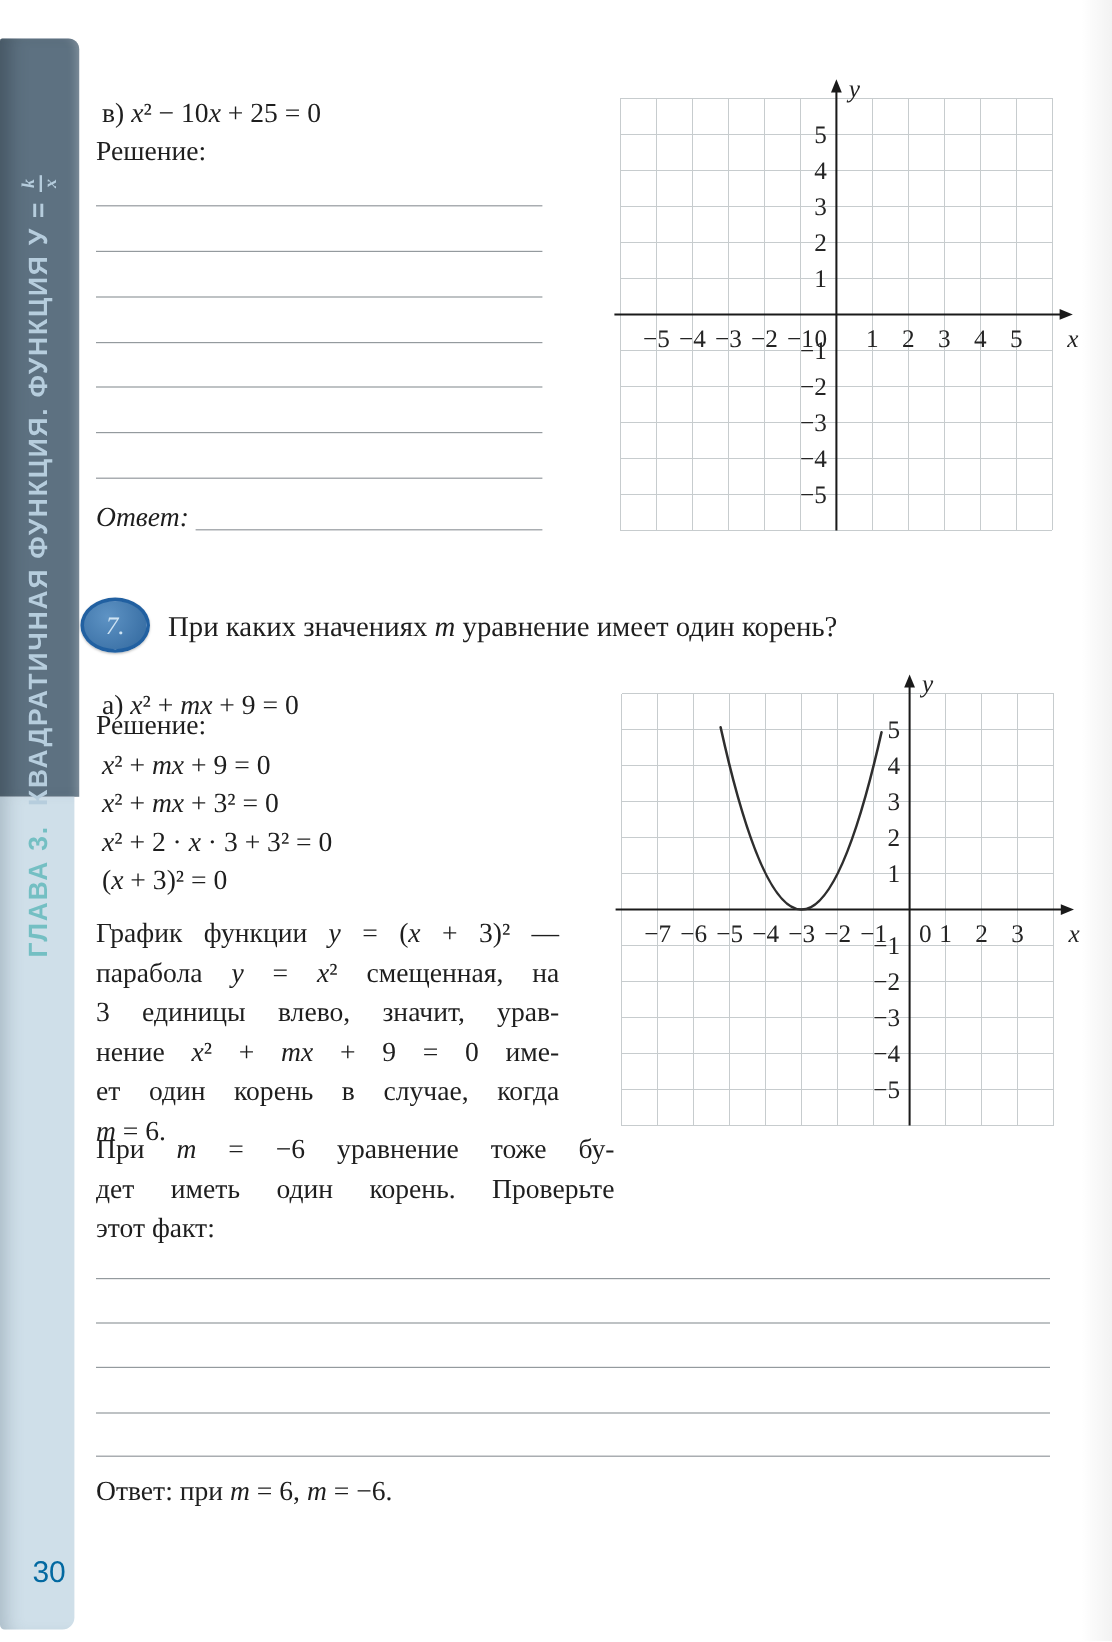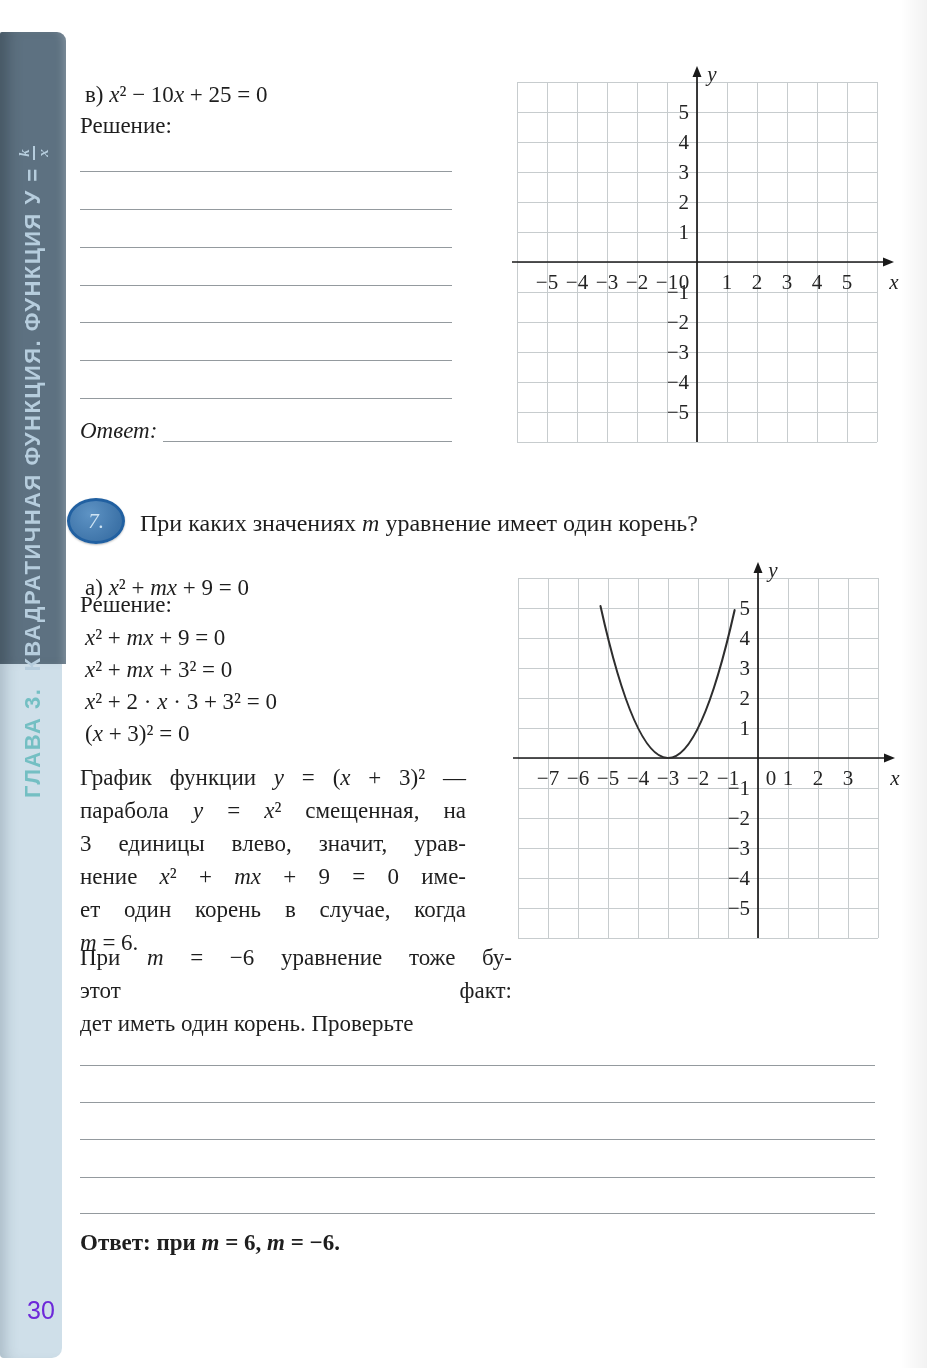--- a/index.html
+++ b/index.html
@@ -19,21 +19,21 @@
                font-family:"Liberation Sans","DejaVu Sans",sans-serif;
                font-weight:bold; font-size:22px; letter-spacing:1.5px; line-height:30px; }
   .side-text .chap { color:#74bfc3; margin-right:16px; }
   .side-text .stitle { color:#b6cddd; }
   .frac { display:inline-block; text-align:center; vertical-align:-8px; color:#b6cddd;
           font-family:"Liberation Serif",serif; font-style:italic; font-weight:bold;
           font-size:15px; line-height:1.0; letter-spacing:0; }
   .frac .num { display:block; border-bottom:2px solid #b6cddd; padding:0 3px 1px; }
   .frac .den { display:block; padding-top:1px; }
   .pageno { position:absolute; left:27px; top:1296px; font-family:"Liberation Sans",sans-serif;
-            font-size:25px; color:#6d28d9; }
+            font-size:25px; color:#0369a1; }
 
   
   .t { position:absolute; font-size:23px; line-height:30px; }
   .t i, .jpara i, .math i { font-family:"Liberation Serif",serif; }
   .steps { position:absolute; left:85px; top:622px; font-size:23px; line-height:32px; }
   .jpara { position:absolute; font-size:23px; line-height:33px; }
   .jpara > div { text-align:justify; text-align-last:justify; }
   .jpara > div:last-child { text-align-last:left; }
   .question { position:absolute; left:140px; top:508px; width:645px; font-size:24px; line-height:30px; }
 
@@ -160,22 +160,22 @@
     <div>График функции <i>y</i> = (<i>x</i> + 3)² —</div>
     <div>парабола <i>y</i> = <i>x</i>² смещенная, на</div>
     <div>3 единицы влево, значит, урав-</div>
     <div>нение <i>x</i>² + <i>mx</i> + 9 = 0 име-</div>
     <div>ет один корень в случае, когда</div>
     <div><i>m</i> = 6.</div>
   </div>
 
   <div class="jpara" style="left:80px; top:941px; width:432px;">
     <div>При <i>m</i> = −6 уравнение тоже бу-</div>
+    <div>дет иметь один корень. Проверьте</div>
     <div>этот факт:</div>
-    <div>дет иметь один корень. Проверьте</div>
   </div>
 
   <svg class="graph" style="left:495px; top:552px;" width="410" height="404" viewBox="495 552 410 404">
       <line x1="518" y1="578" x2="518" y2="938" class="gl"></line>
       <line x1="548" y1="578" x2="548" y2="938" class="gl"></line>
       <line x1="578" y1="578" x2="578" y2="938" class="gl"></line>
       <line x1="608" y1="578" x2="608" y2="938" class="gl"></line>
       <line x1="638" y1="578" x2="638" y2="938" class="gl"></line>
       <line x1="668" y1="578" x2="668" y2="938" class="gl"></line>
       <line x1="698" y1="578" x2="698" y2="938" class="gl"></line>
@@ -227,16 +227,16 @@
       <text x="773" y="577" class="al" text-anchor="middle">y</text>
       <path d="M600.5,606.125 Q667.55,907.8499999999999 734.6,610.148" class="cv"></path>
     </svg>
 
   <div class="wline" style="left:80px; top:1065px; width:795px;"></div>
   <div class="wline" style="left:80px; top:1102px; width:795px;"></div>
   <div class="wline" style="left:80px; top:1139px; width:795px;"></div>
   <div class="wline" style="left:80px; top:1177px; width:795px;"></div>
   <div class="wline" style="left:80px; top:1213px; width:795px;"></div>
 
-  <div class="t math" style="left:80px; top:1228px;font-weight:bold;">Ответ: при <i>m</i> = 6, <i>m</i> = −6.</div>
+  <div class="t math" style="left:80px; top:1228px;">Ответ: при <i>m</i> = 6, <i>m</i> = −6.</div>
 
   <div class="edge"></div>
 </div>
 
 </body></html>

